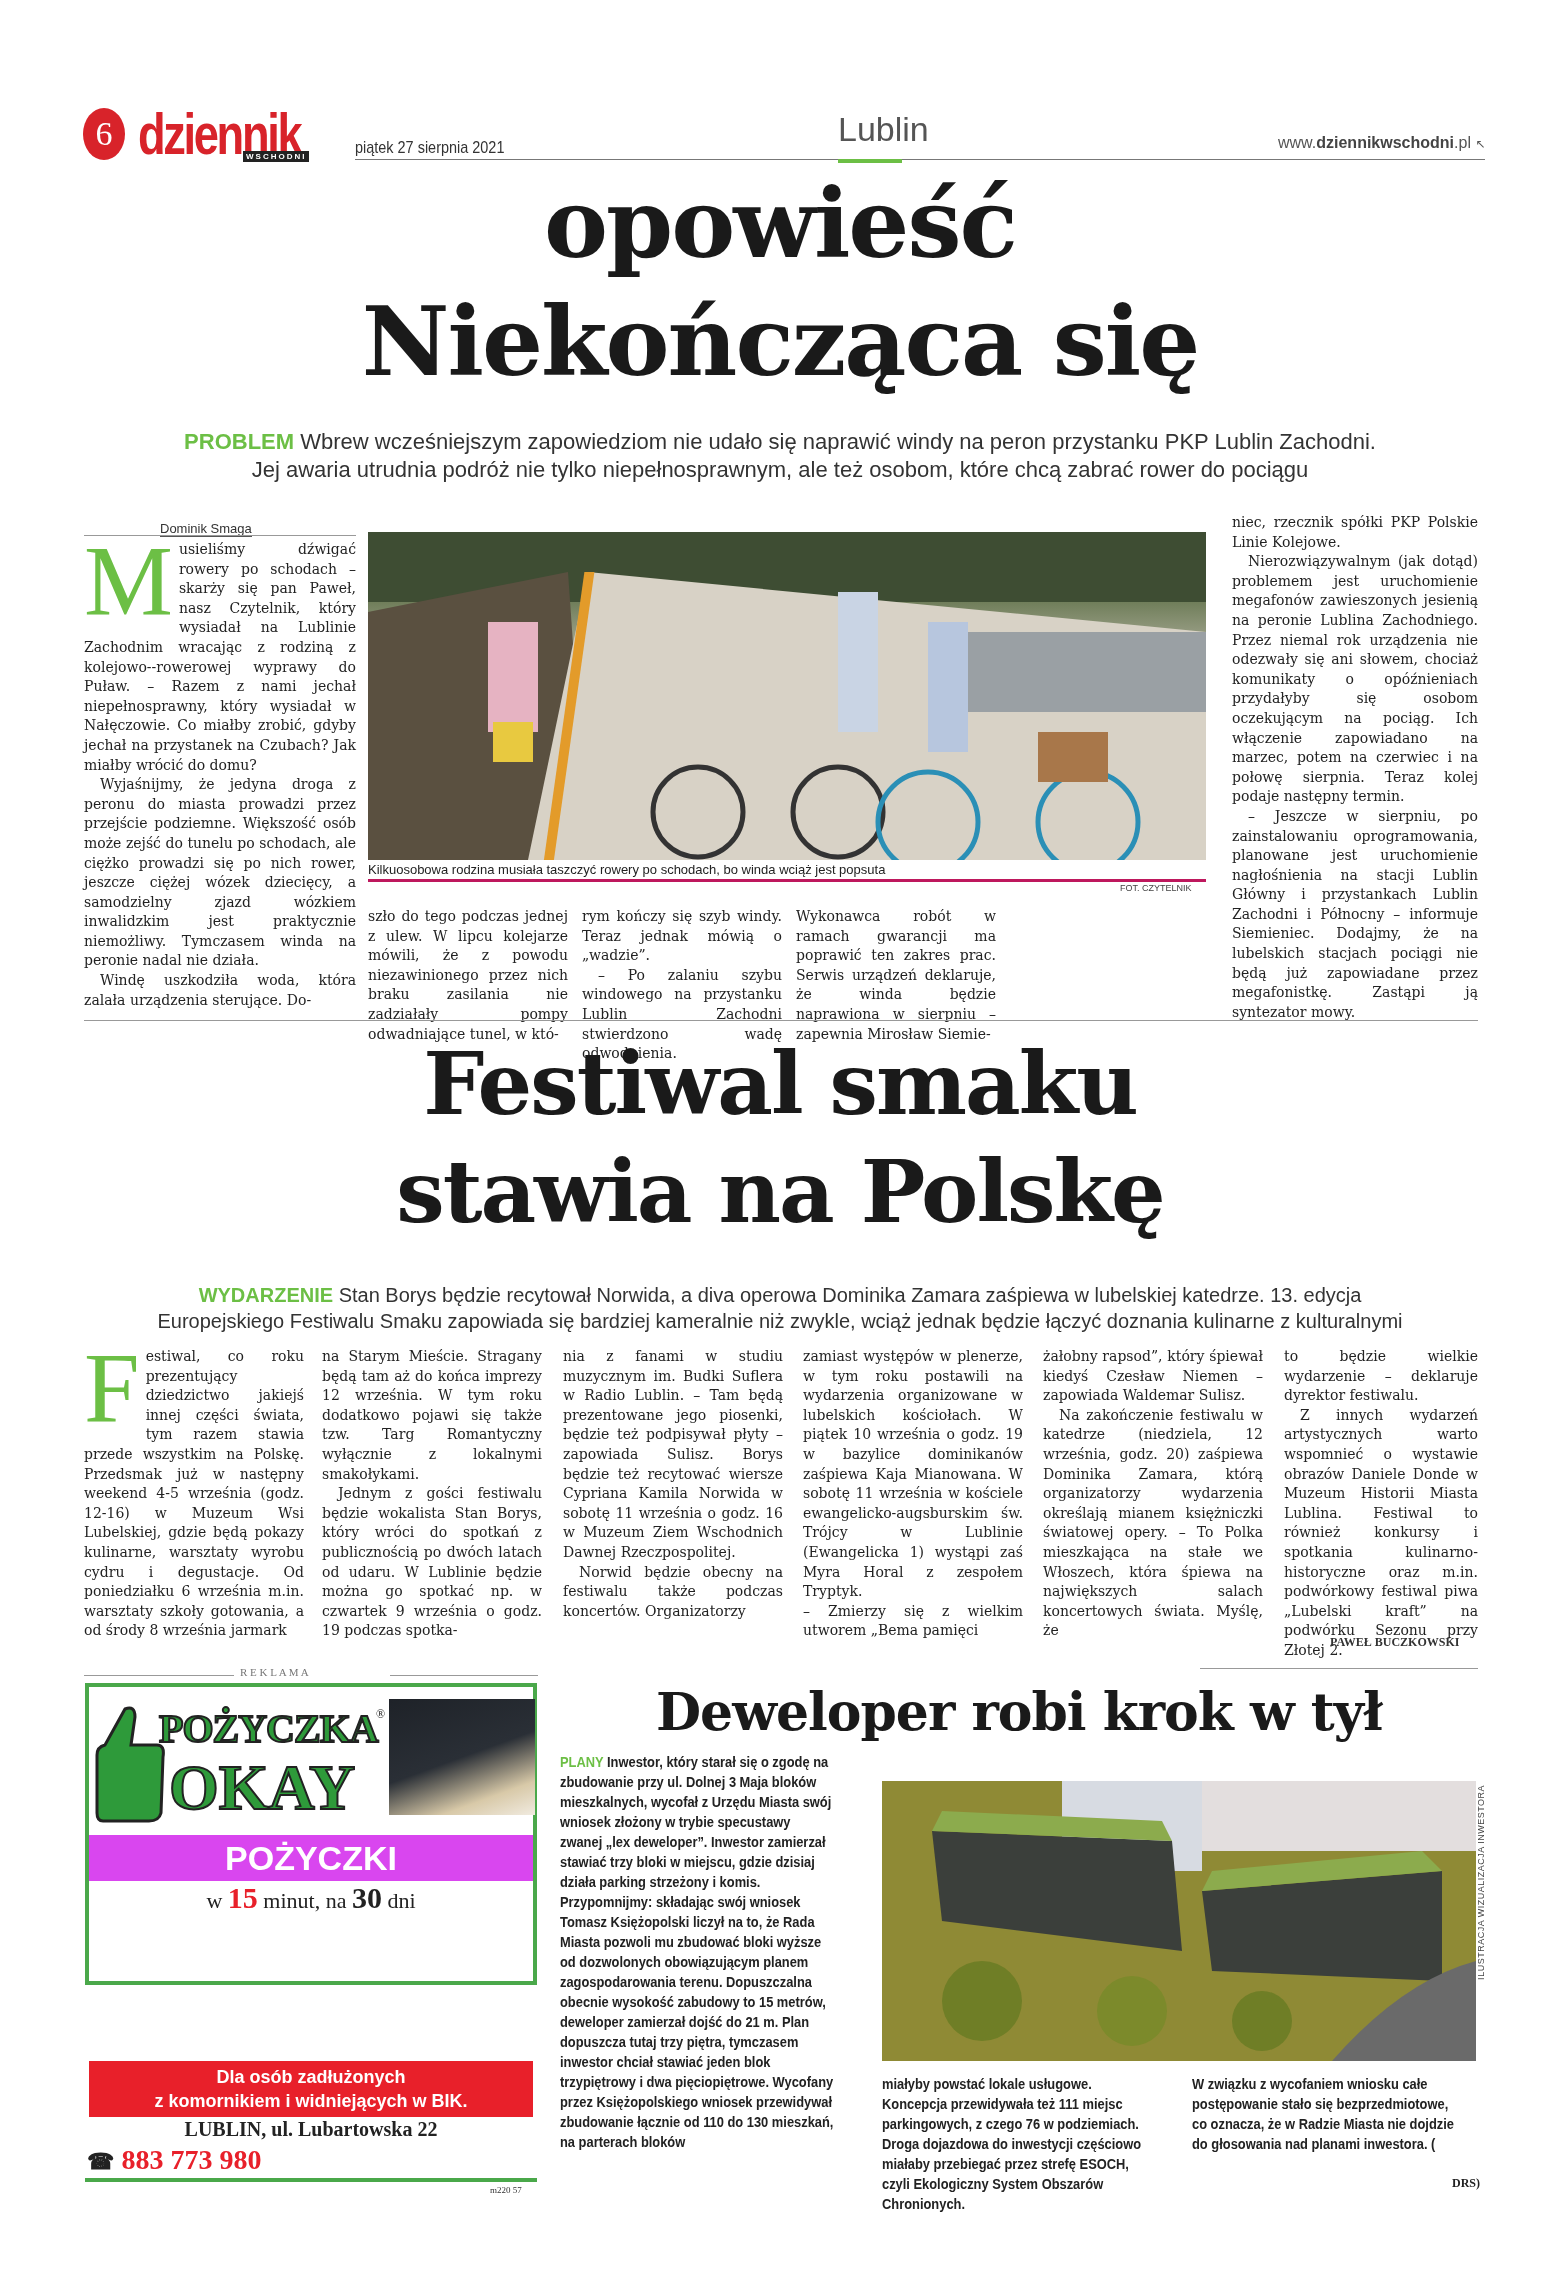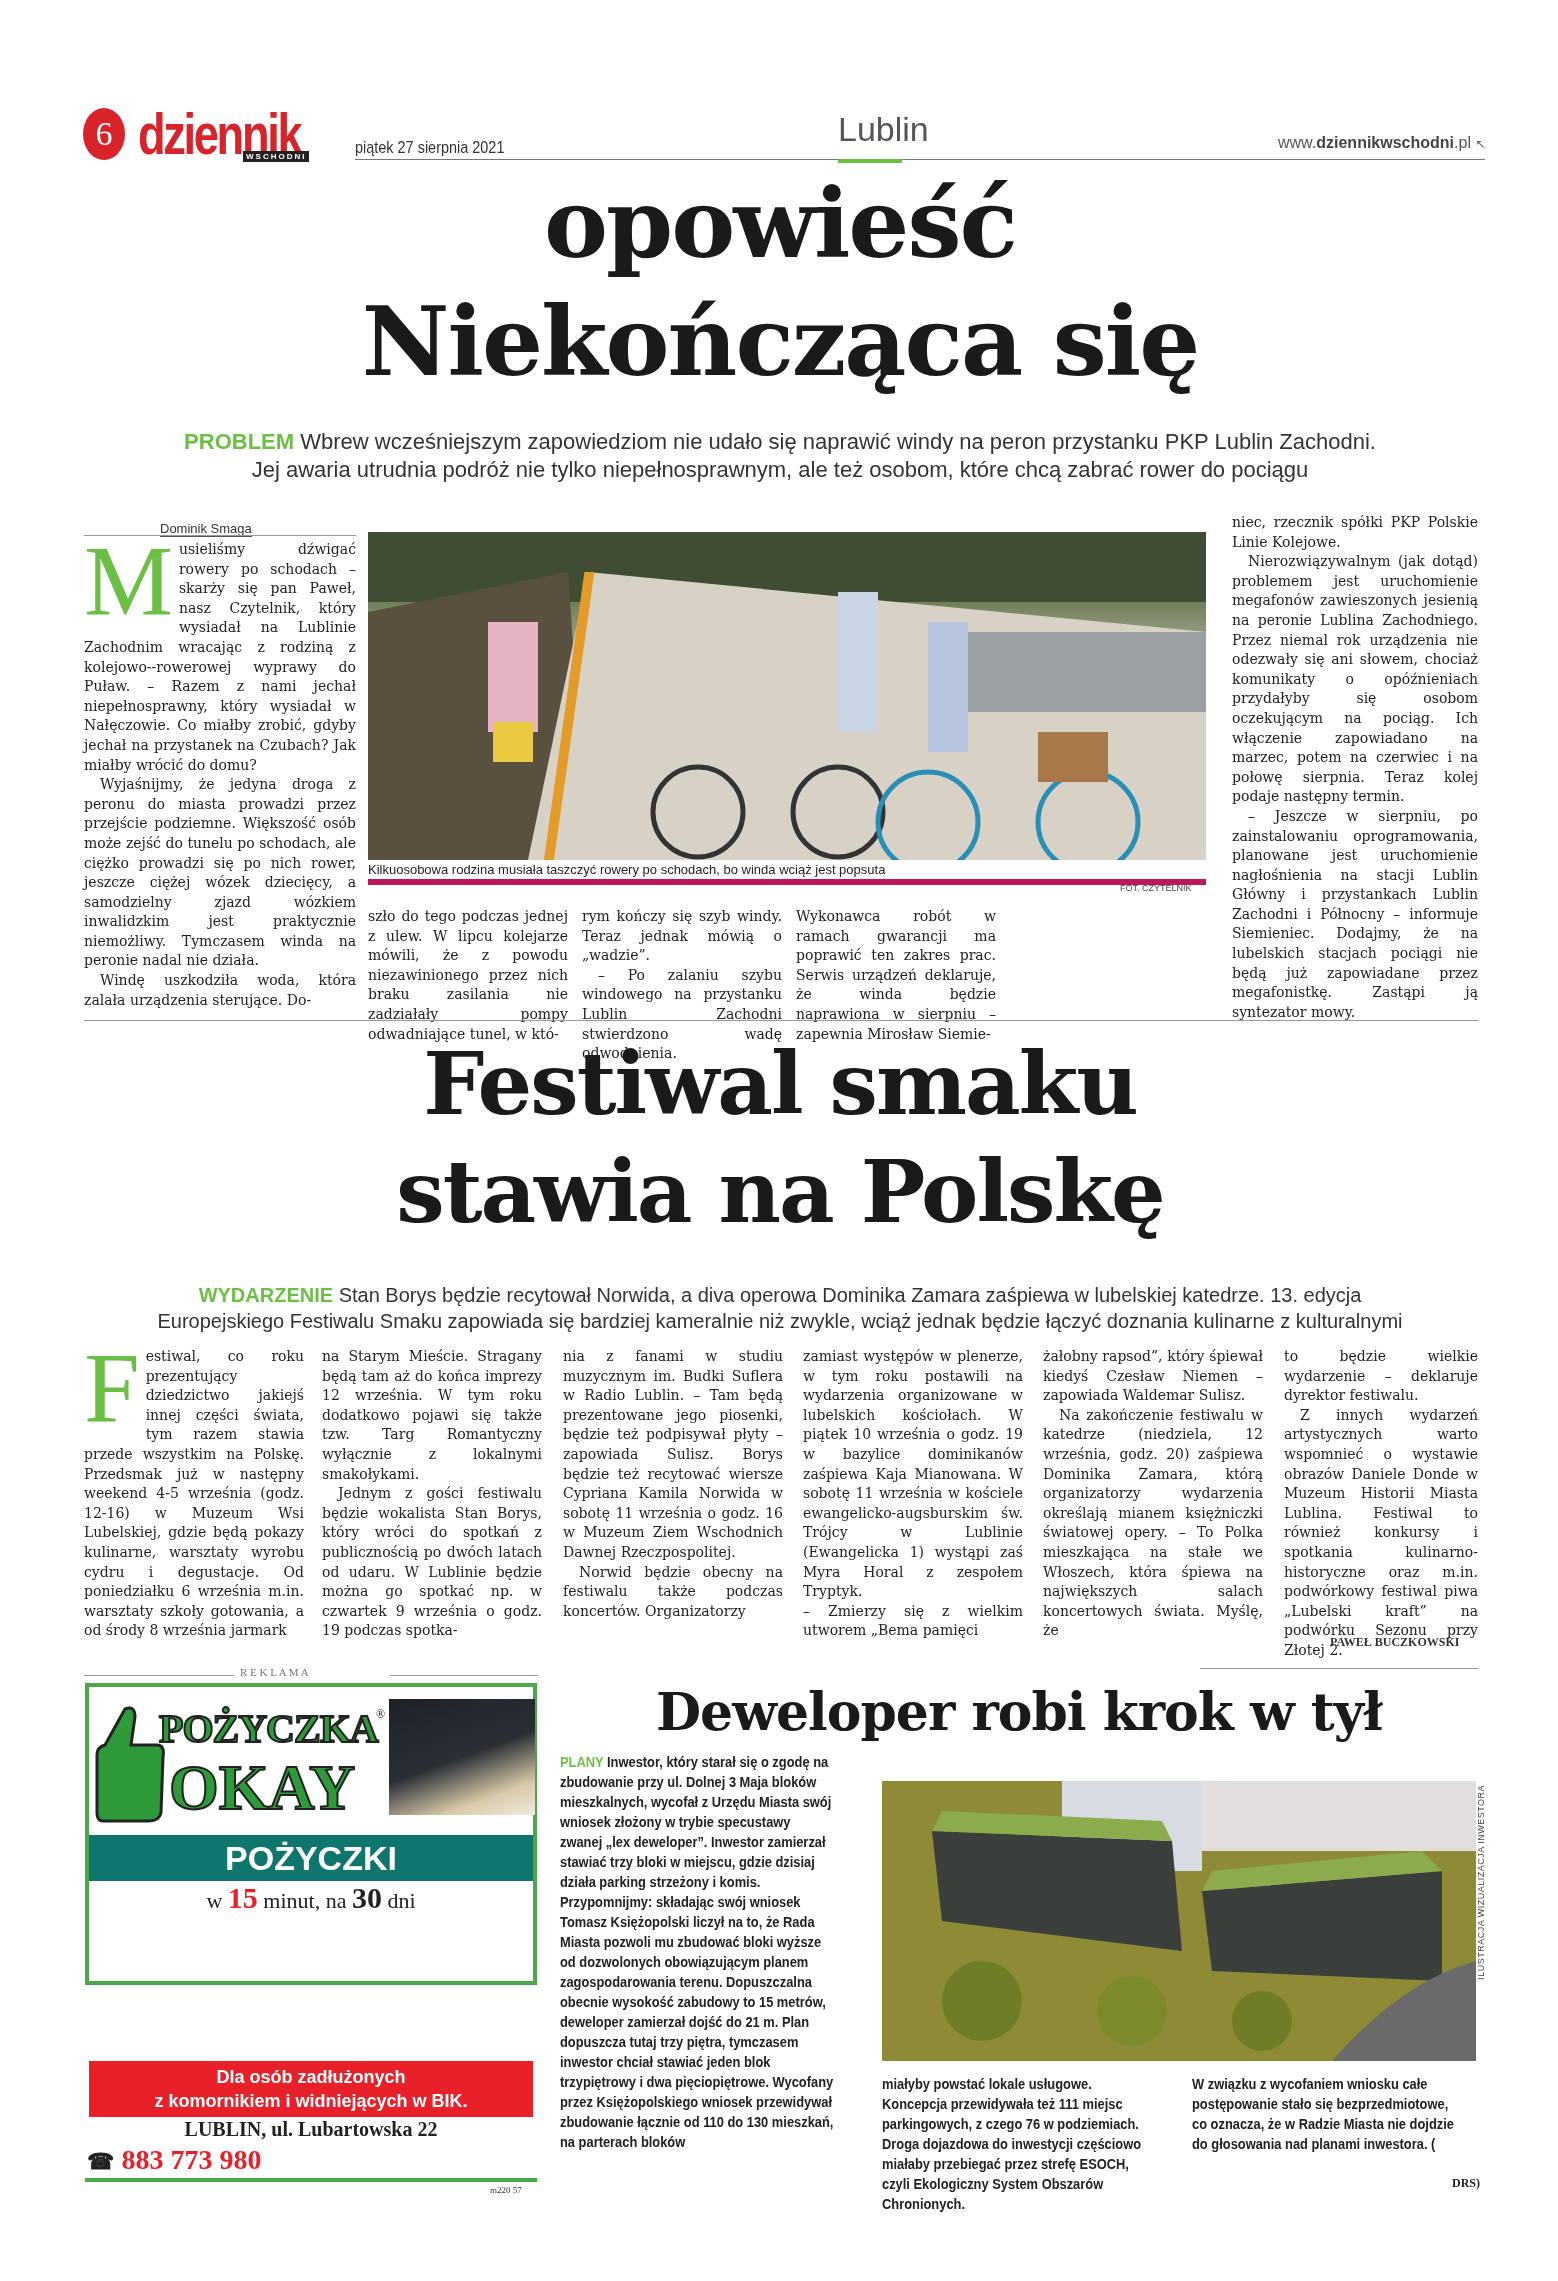--- a/index.html
+++ b/index.html
@@ -24,31 +24,31 @@
   .h1 { left: 80px; top: 165px; width: 1400px; font-size: 96px; line-height: 118px; }
   .lead { font-family: "Liberation Sans", sans-serif; font-size: 22px; color: #333; text-align: center; line-height: 28px; }
   .lead .tag { color: #6cbf45; font-weight: bold; }
 
   .byline { font-family: "Liberation Sans", sans-serif; font-size: 13px; color: #333; border-bottom: 1px solid #555; }
   .col { font-family: "DejaVu Serif", serif; font-size: 14px; line-height: 19.6px; text-align: justify; color: #222; }
   .col p { text-indent: 16px; }
   .col p.first { text-indent: 0; }
   .dropcap { float: left; font-family: "Liberation Serif", serif; color: #6cbf45; font-size: 100px; line-height: 78px; margin: 2px 6px 0 0; }
 
-  .caption { font-family: "Liberation Sans", sans-serif; font-size: 13px; color: #222; border-bottom: 6px solid #be185d; padding-bottom: 2px; }
+  .caption { font-family: "Liberation Sans", sans-serif; font-size: 13px; color: #222; border-bottom: 3px solid #be185d; padding-bottom: 2px; }
   .credit { font-family: "Liberation Sans", sans-serif; font-size: 9px; color: #444; }
   .rule { height: 1px; background: #999; }
 
   
   .photo1 { left: 368px; top: 532px; width: 838px; height: 328px; overflow: hidden; background: linear-gradient(180deg, #3c4a34 0%, #6b7a55 20%, #c9c4b8 45%, #d9d4cc 100%); }
   .photo2 { left: 882px; top: 1781px; width: 594px; height: 280px; overflow: hidden; background: linear-gradient(180deg,#cfd3d6 0%, #b4a65a 30%, #9a9a3a 60%, #6c7a33 100%); }
 
   
   .ad { left: 85px; top: 1683px; width: 452px; height: 302px; border: 4px solid #4aa84a; background: #fff; }
-  .ad-green { background: #0f766e; color: #fff; text-align: center; font-family: "Liberation Sans", sans-serif; font-weight: bold; font-size: 34px; line-height: 38px; }
+  .ad-green { background: #d946ef; color: #fff; text-align: center; font-family: "Liberation Sans", sans-serif; font-weight: bold; font-size: 34px; line-height: 38px; }
   .ad-red { background: #e8202a; color: #fff; text-align: center; font-family: "Liberation Sans", sans-serif; font-weight: bold; font-size: 18px; line-height: 24px; }
 
   .dev-col { font-family: "Liberation Sans", sans-serif; font-size: 14px; line-height: 20px; color: #222; font-weight: bold; transform: scaleX(0.92); transform-origin: left; }
 </style>
 </head>
 <body>
 
 <div class="abs page-num">6</div>
 <div class="abs logo">dziennik</div>
 <div class="abs logo-sub">WSCHODNI</div>

